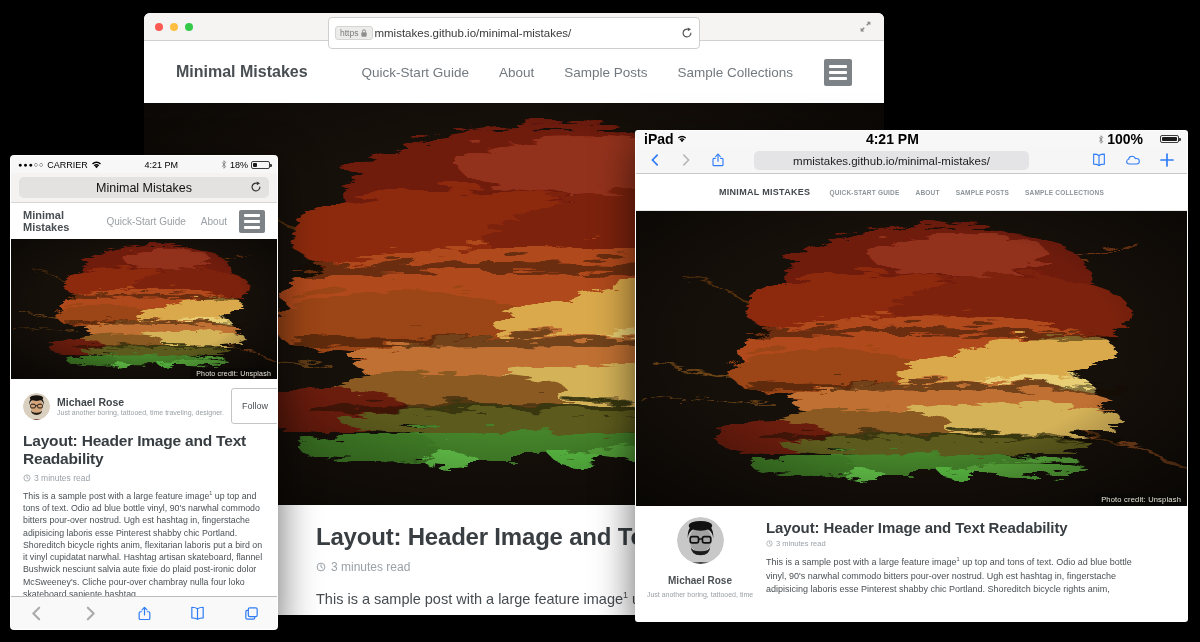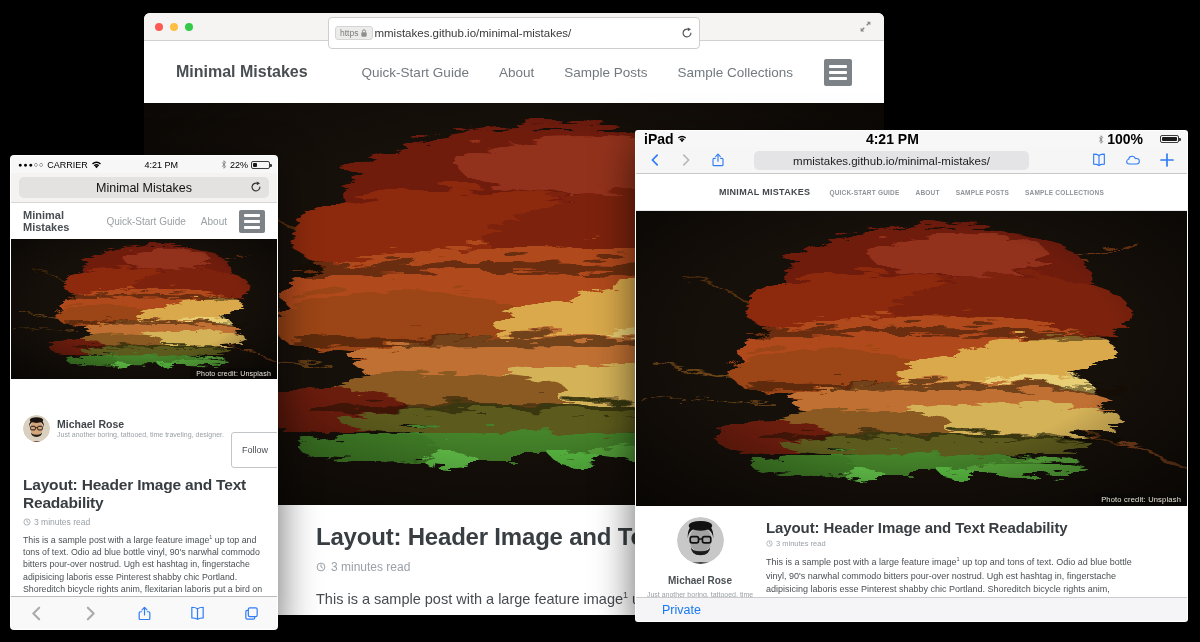--- a/index.html
+++ b/index.html
@@ -54,21 +54,21 @@
   .p-links { display:flex; gap:15px; margin-right:12px; }
   .p-links span { font-size:10px; color:#9aa0a5; cursor:pointer; }
   .p-hamburger { width:26px; height:23px; }
   .p-image { width:100%; height:140px; }
   .p-image .credit { font-size:7px; }
   .p-content { padding:9px 12px 0 12px; height:219px; overflow:hidden; }
   .p-author { display:flex; align-items:center; gap:7px; }
   .p-avatar { width:27px; height:27px; border-radius:50%; overflow:hidden; flex:none; filter:saturate(1.35) sepia(.25); }
   .p-author-name { font-size:10.5px; font-weight:700; color:#3f4549; }
   .p-author-bio { font-size:7px; color:#9aa1a6; white-space:nowrap; margin-top:1px; }
-  .follow-btn { margin-left:auto; font-size:9px; color:#494e52; border:1px solid #c3c6c9; border-radius:3px; background:#fff; padding:12px 10px; cursor:pointer;margin-top:44px; }
+  .follow-btn { margin-left:auto; font-size:9px; color:#494e52; border:1px solid #c3c6c9; border-radius:3px; background:#fff; padding:12px 10px; cursor:pointer; }
   .p-title { margin-top:8px; font-size:15.5px; font-weight:700; color:#373d41; line-height:1.18; letter-spacing:-.2px; }
   .p-meta { margin-top:4px; font-size:8.5px; color:#9aa1a7; display:flex; align-items:center; gap:3px; }
   .p-meta .clock { width:8px; height:8px; }
   .p-body { margin-top:7px; font-size:8.8px; line-height:1.4; color:#4a5054; }
   .p-toolbar { position:absolute; left:0; right:0; bottom:0; height:33px; background:#f9f9f9; border-top:1px solid #bcbbbb; display:flex; align-items:center; justify-content:space-between; padding:0 17px; }
   .tb-ico { width:17px; height:17px; color:#2e7cf6; cursor:pointer; }
   .tb-ico.gray { color:#ababab; }
 
   
   .win-ipad { left:635px; top:130px; width:553px; height:492px; border-radius:3px; z-index:2; border:1px solid rgba(255,255,255,.15); }
@@ -352,37 +352,34 @@
         <div class="t-meta">
           <svg class="clock" viewBox="0 0 16 16">
               <use href="#clockIcon" xlink:href="#clockIcon"></use>
             </svg>
           <span>3 minutes read</span>
         </div>
         <p class="t-body"><span>This is a sample post with a large feature image</span><sup>1</sup><span> up top and tons of text. Odio ad blue bottle vinyl, 90's narwhal commodo bitters pour-over nostrud. Ugh est hashtag in, fingerstache adipisicing laboris esse Pinterest shabby chic Portland. Shoreditch bicycle rights anim, flexitarian laboris put a bird on it vinyl cupidatat narwhal. Hashtag artisan skateboard, flannel Bushwick nesciunt salvia aute fixie do plaid post-ironic dolor McSweeney's. Cliche pour-over chambray nulla four loko skateboard sapiente hashtag.</span></p>
       </div>
     </div>
 
-    <div class="t-private">
-      <span>Private</span>
-    </div>
   </section>
 
   <section class="win win-phone">
     <div class="p-status">
       <span class="dots">●●●○○</span>
       <span style="margin-left:3px">CARRIER</span>
       <svg width="11" height="8" viewBox="0 0 16 12" style="margin-left:3px;color:#000">
           <use href="#wifiIcon" xlink:href="#wifiIcon"></use>
         </svg>
       <span class="mid">4:21 PM</span>
       <svg width="6" height="9" viewBox="0 0 8 12" style="color:#7a7a7a;margin-right:3px">
           <use href="#btIcon" xlink:href="#btIcon"></use>
         </svg>
-      <span style="margin-right:3px">22%</span>
+      <span style="margin-right:3px">18%</span>
       <span class="battery">
           <span class="fill" style="width:4px"></span>
         </span>
     </div>
 
     <div class="p-urlbar">
       <div class="p-urlfield">
         <span>Minimal Mistakes</span>
         <svg class="p-reload" viewBox="0 0 16 16">
             <use href="#reloadIcon" xlink:href="#reloadIcon"></use>

